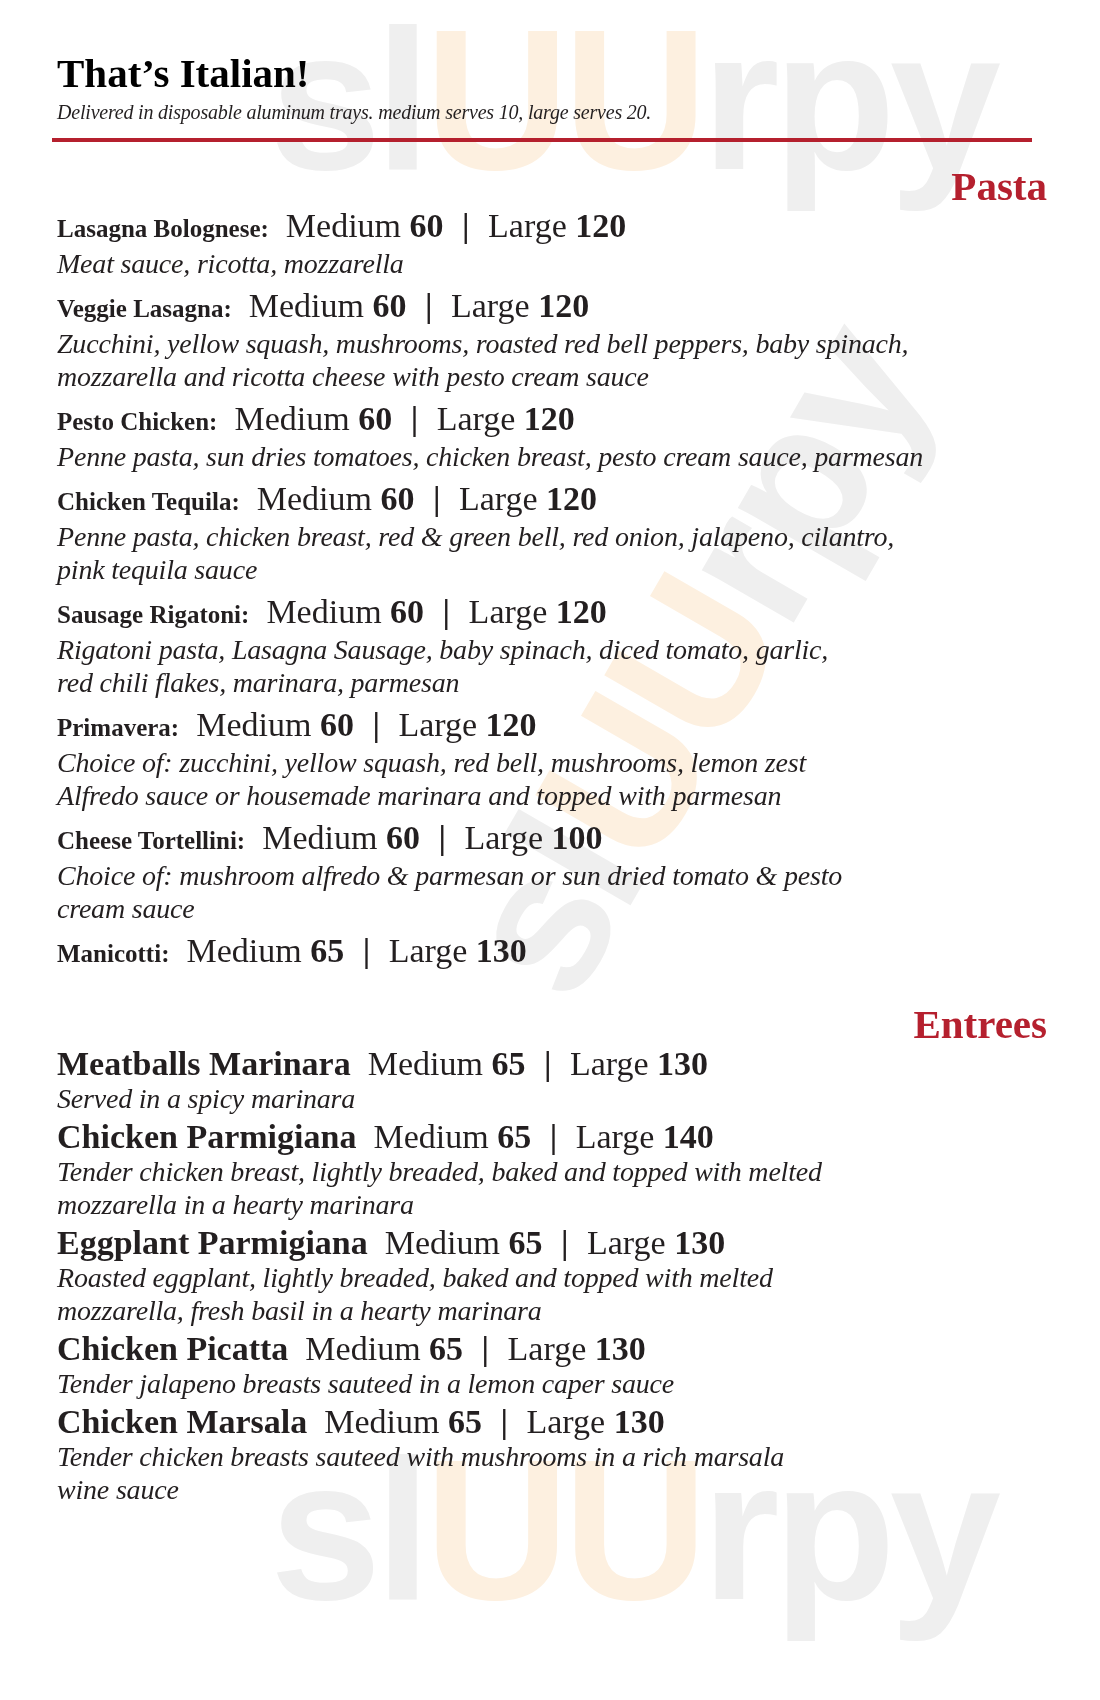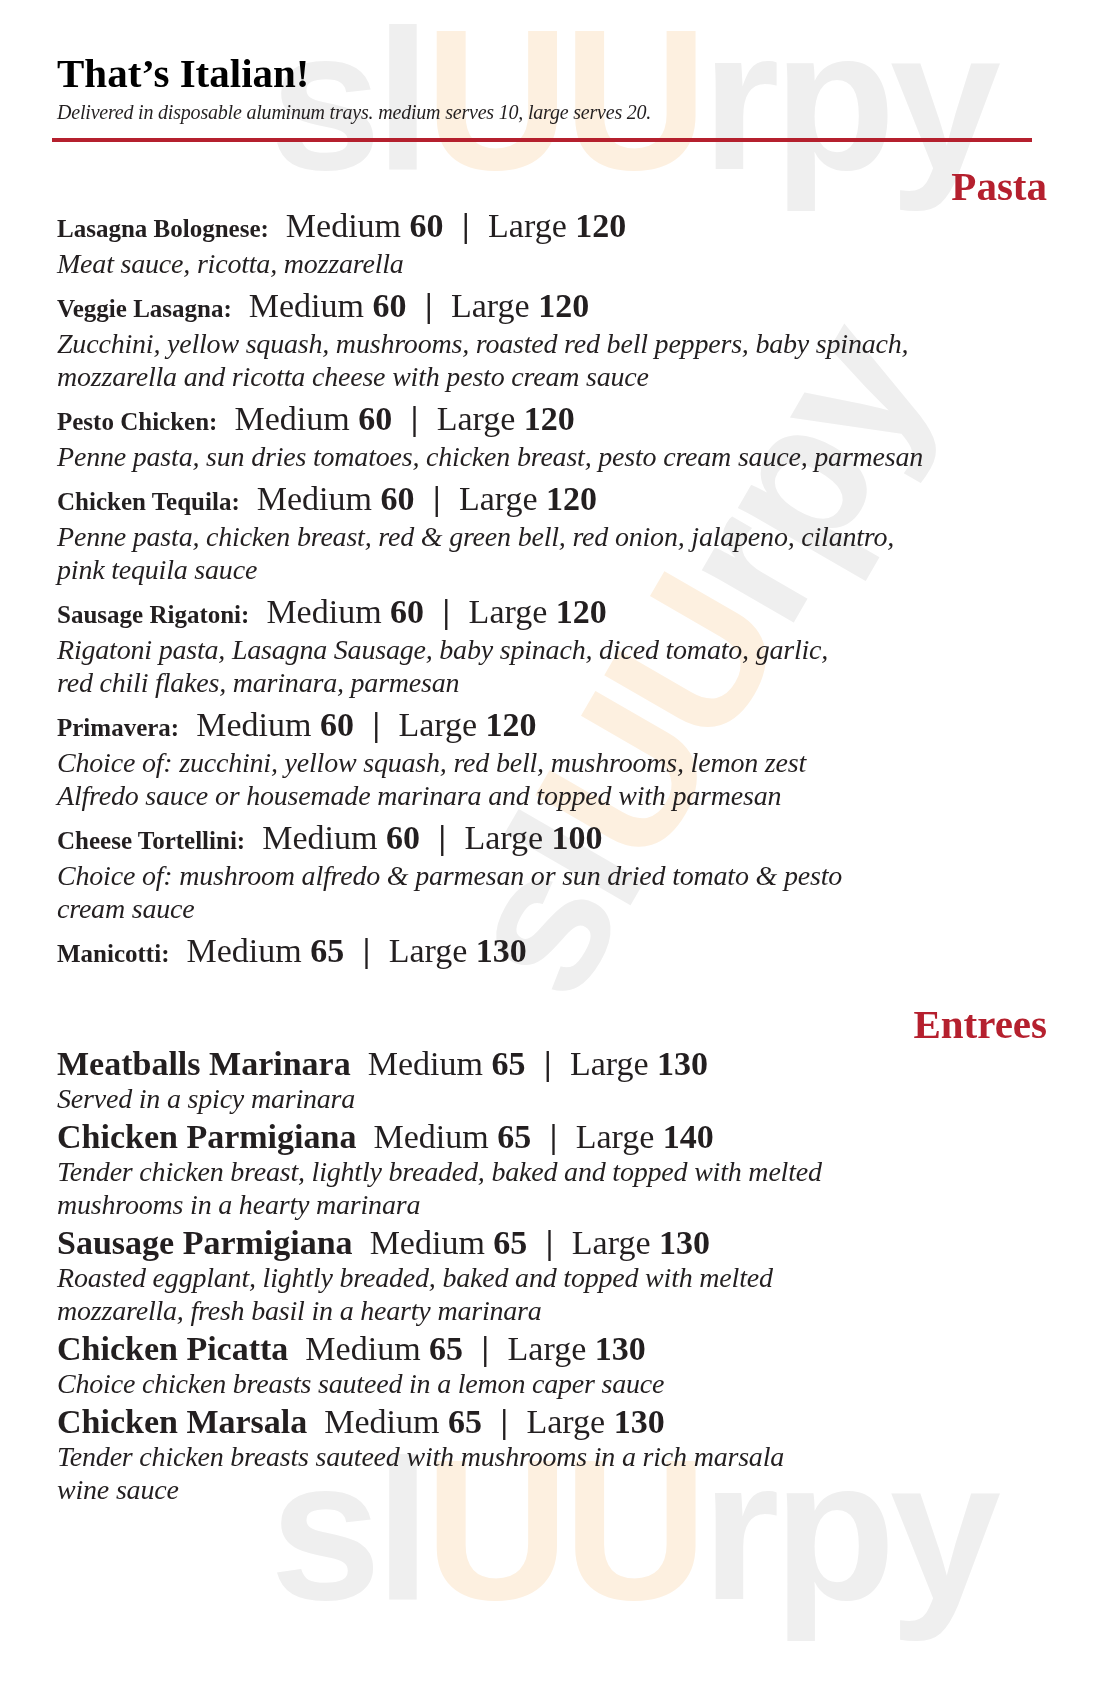--- a/index.html
+++ b/index.html
@@ -165,26 +165,26 @@
     <div class="item-head">
       <span class="item-name">Chicken Parmigiana</span>&nbsp;
       <span>Medium</span>
       <span class="price-num">65</span>
       <span class="sep">|</span>
       <span>Large</span>
       <span class="price-num">140</span>
     </div>
     <div class="desc">
           <div>Tender chicken breast, lightly breaded, baked and topped with melted</div>
-          <div>mushrooms in a hearty marinara</div>
-        </div>
-  </div>
-      <div class="item">
-    <div class="item-head">
-      <span class="item-name">Sausage Parmigiana</span>&nbsp;
+          <div>mozzarella in a hearty marinara</div>
+        </div>
+  </div>
+      <div class="item">
+    <div class="item-head">
+      <span class="item-name">Eggplant Parmigiana</span>&nbsp;
       <span>Medium</span>
       <span class="price-num">65</span>
       <span class="sep">|</span>
       <span>Large</span>
       <span class="price-num">130</span>
     </div>
     <div class="desc">
           <div>Roasted eggplant, lightly breaded, baked and topped with melted</div>
           <div>mozzarella, fresh basil in a hearty marinara</div>
         </div>
@@ -192,21 +192,21 @@
       <div class="item">
     <div class="item-head">
       <span class="item-name">Chicken Picatta</span>&nbsp;
       <span>Medium</span>
       <span class="price-num">65</span>
       <span class="sep">|</span>
       <span>Large</span>
       <span class="price-num">130</span>
     </div>
     <div class="desc">
-          <div>Choice chicken breasts sauteed in a lemon caper sauce</div>
+          <div>Tender jalapeno breasts sauteed in a lemon caper sauce</div>
         </div>
   </div>
       <div class="item">
     <div class="item-head">
       <span class="item-name">Chicken Marsala</span>&nbsp;
       <span>Medium</span>
       <span class="price-num">65</span>
       <span class="sep">|</span>
       <span>Large</span>
       <span class="price-num">130</span>

